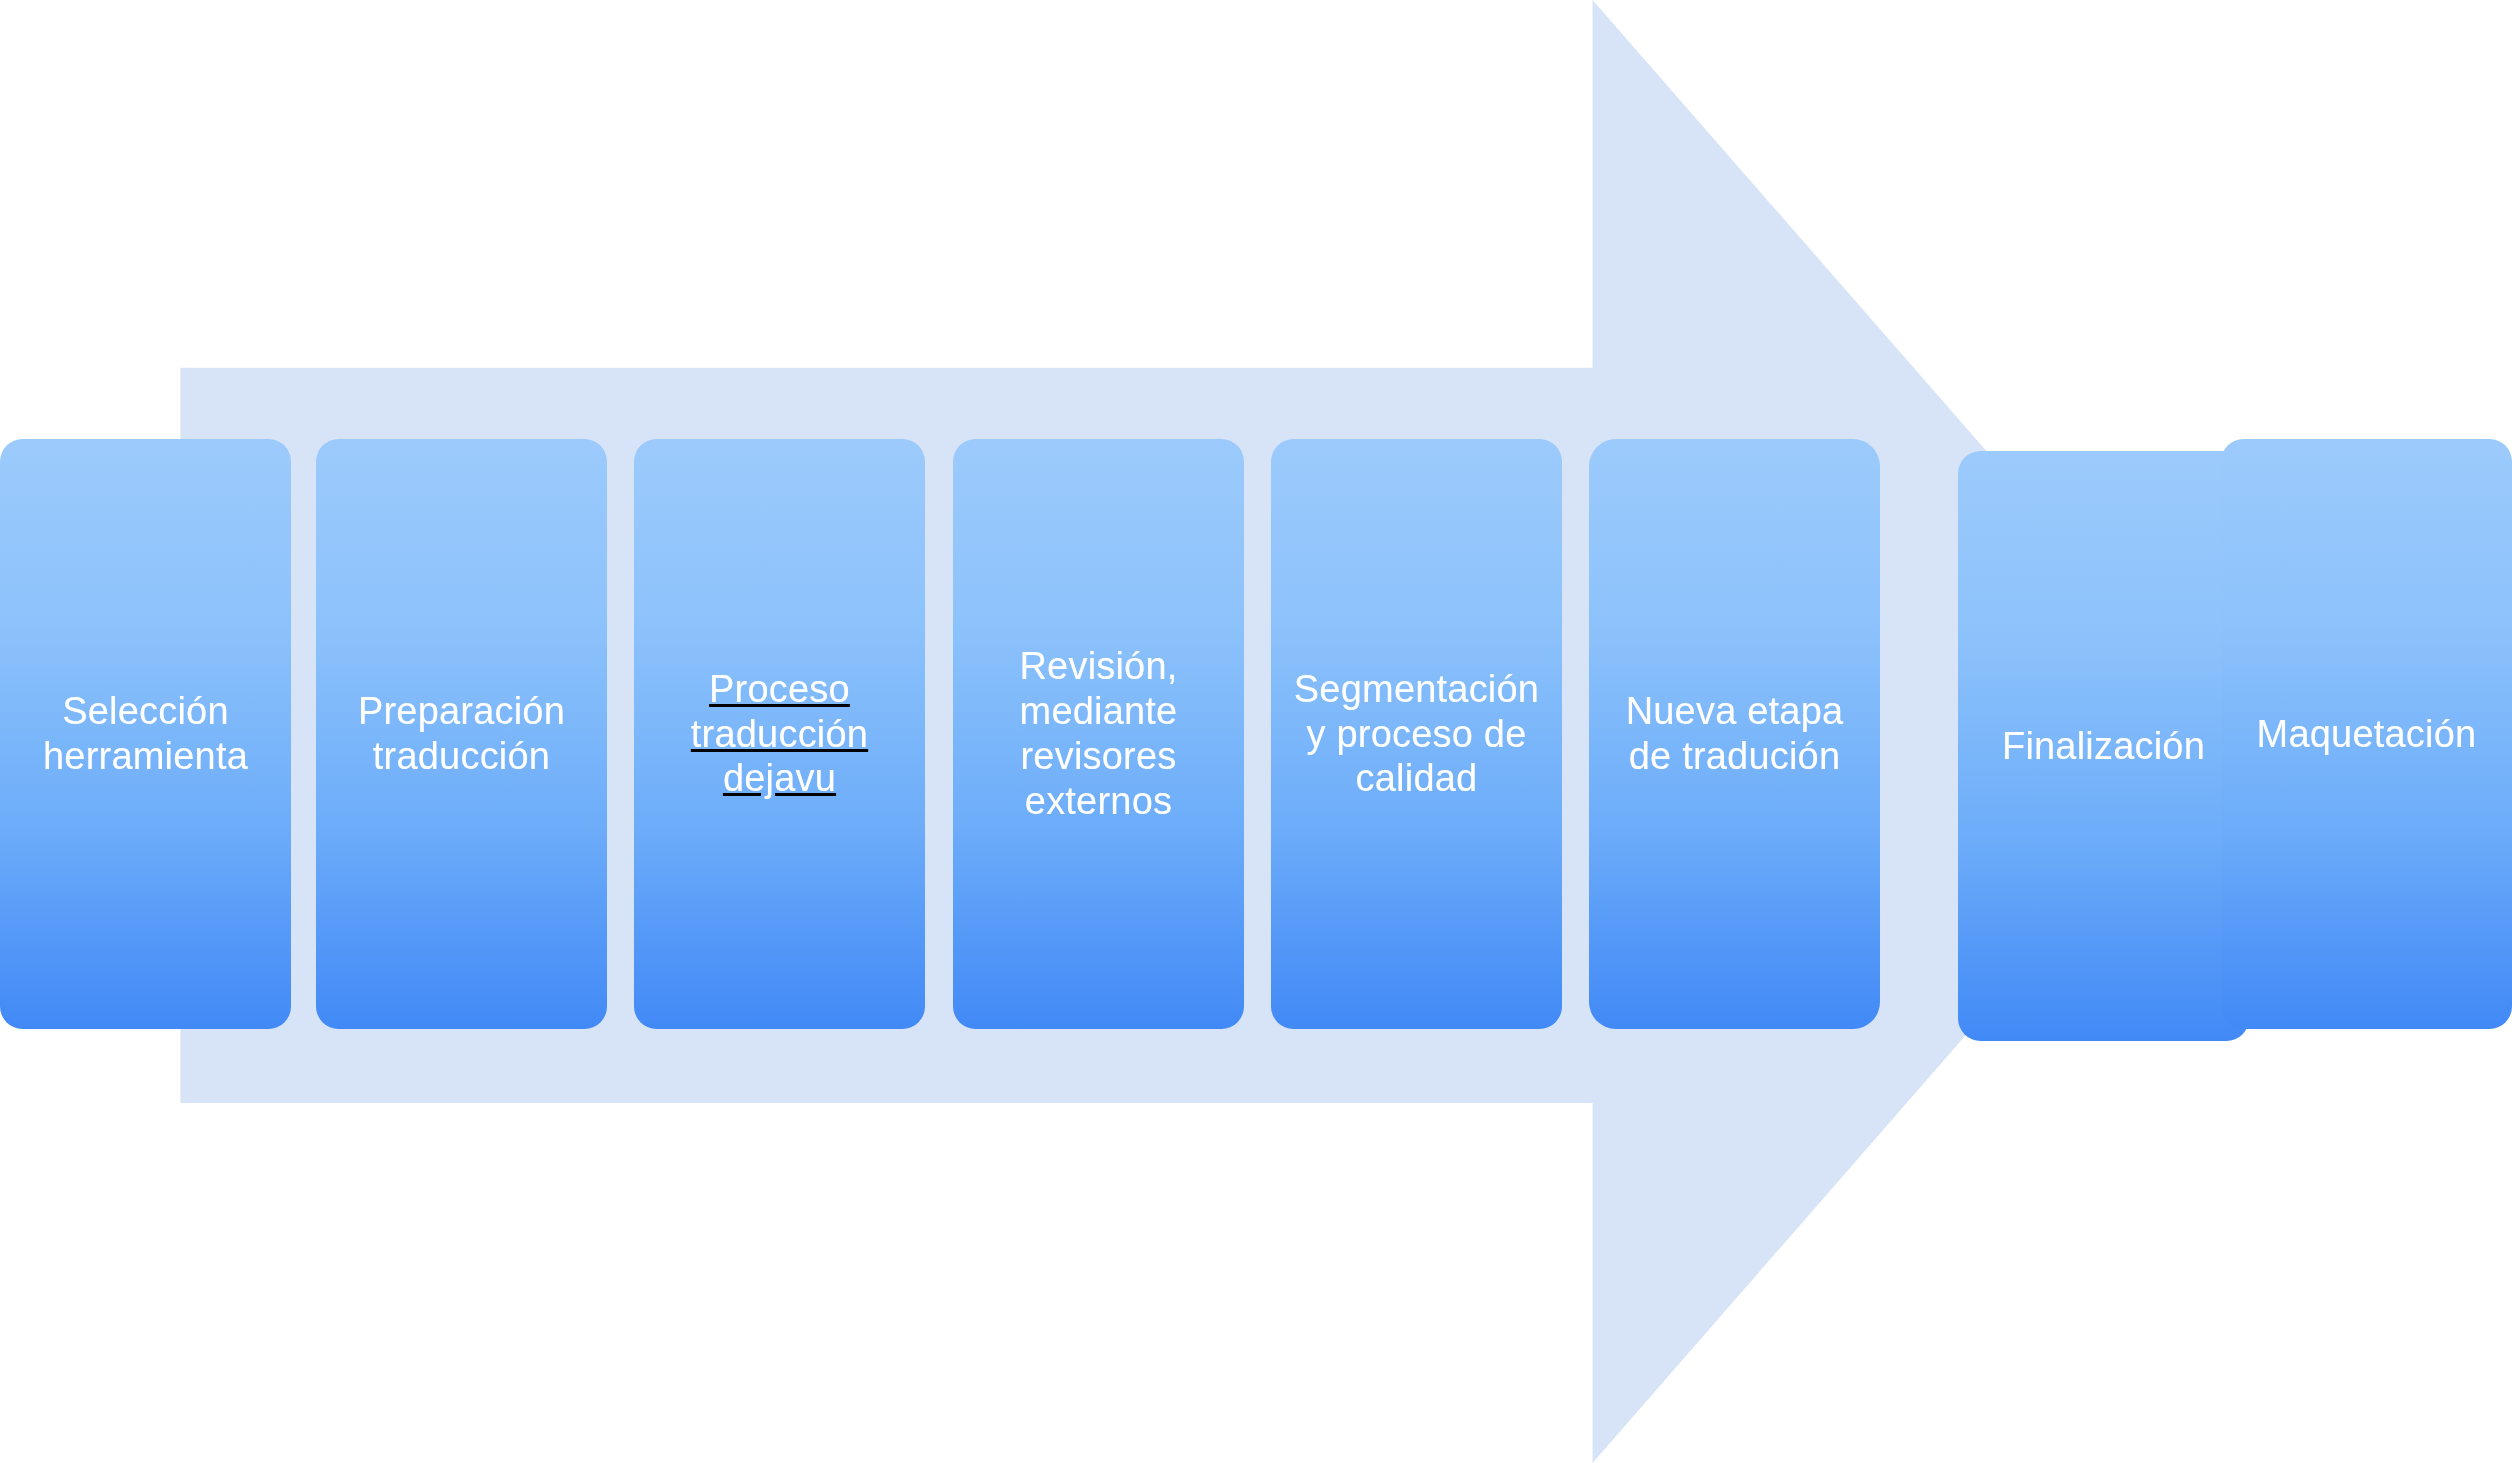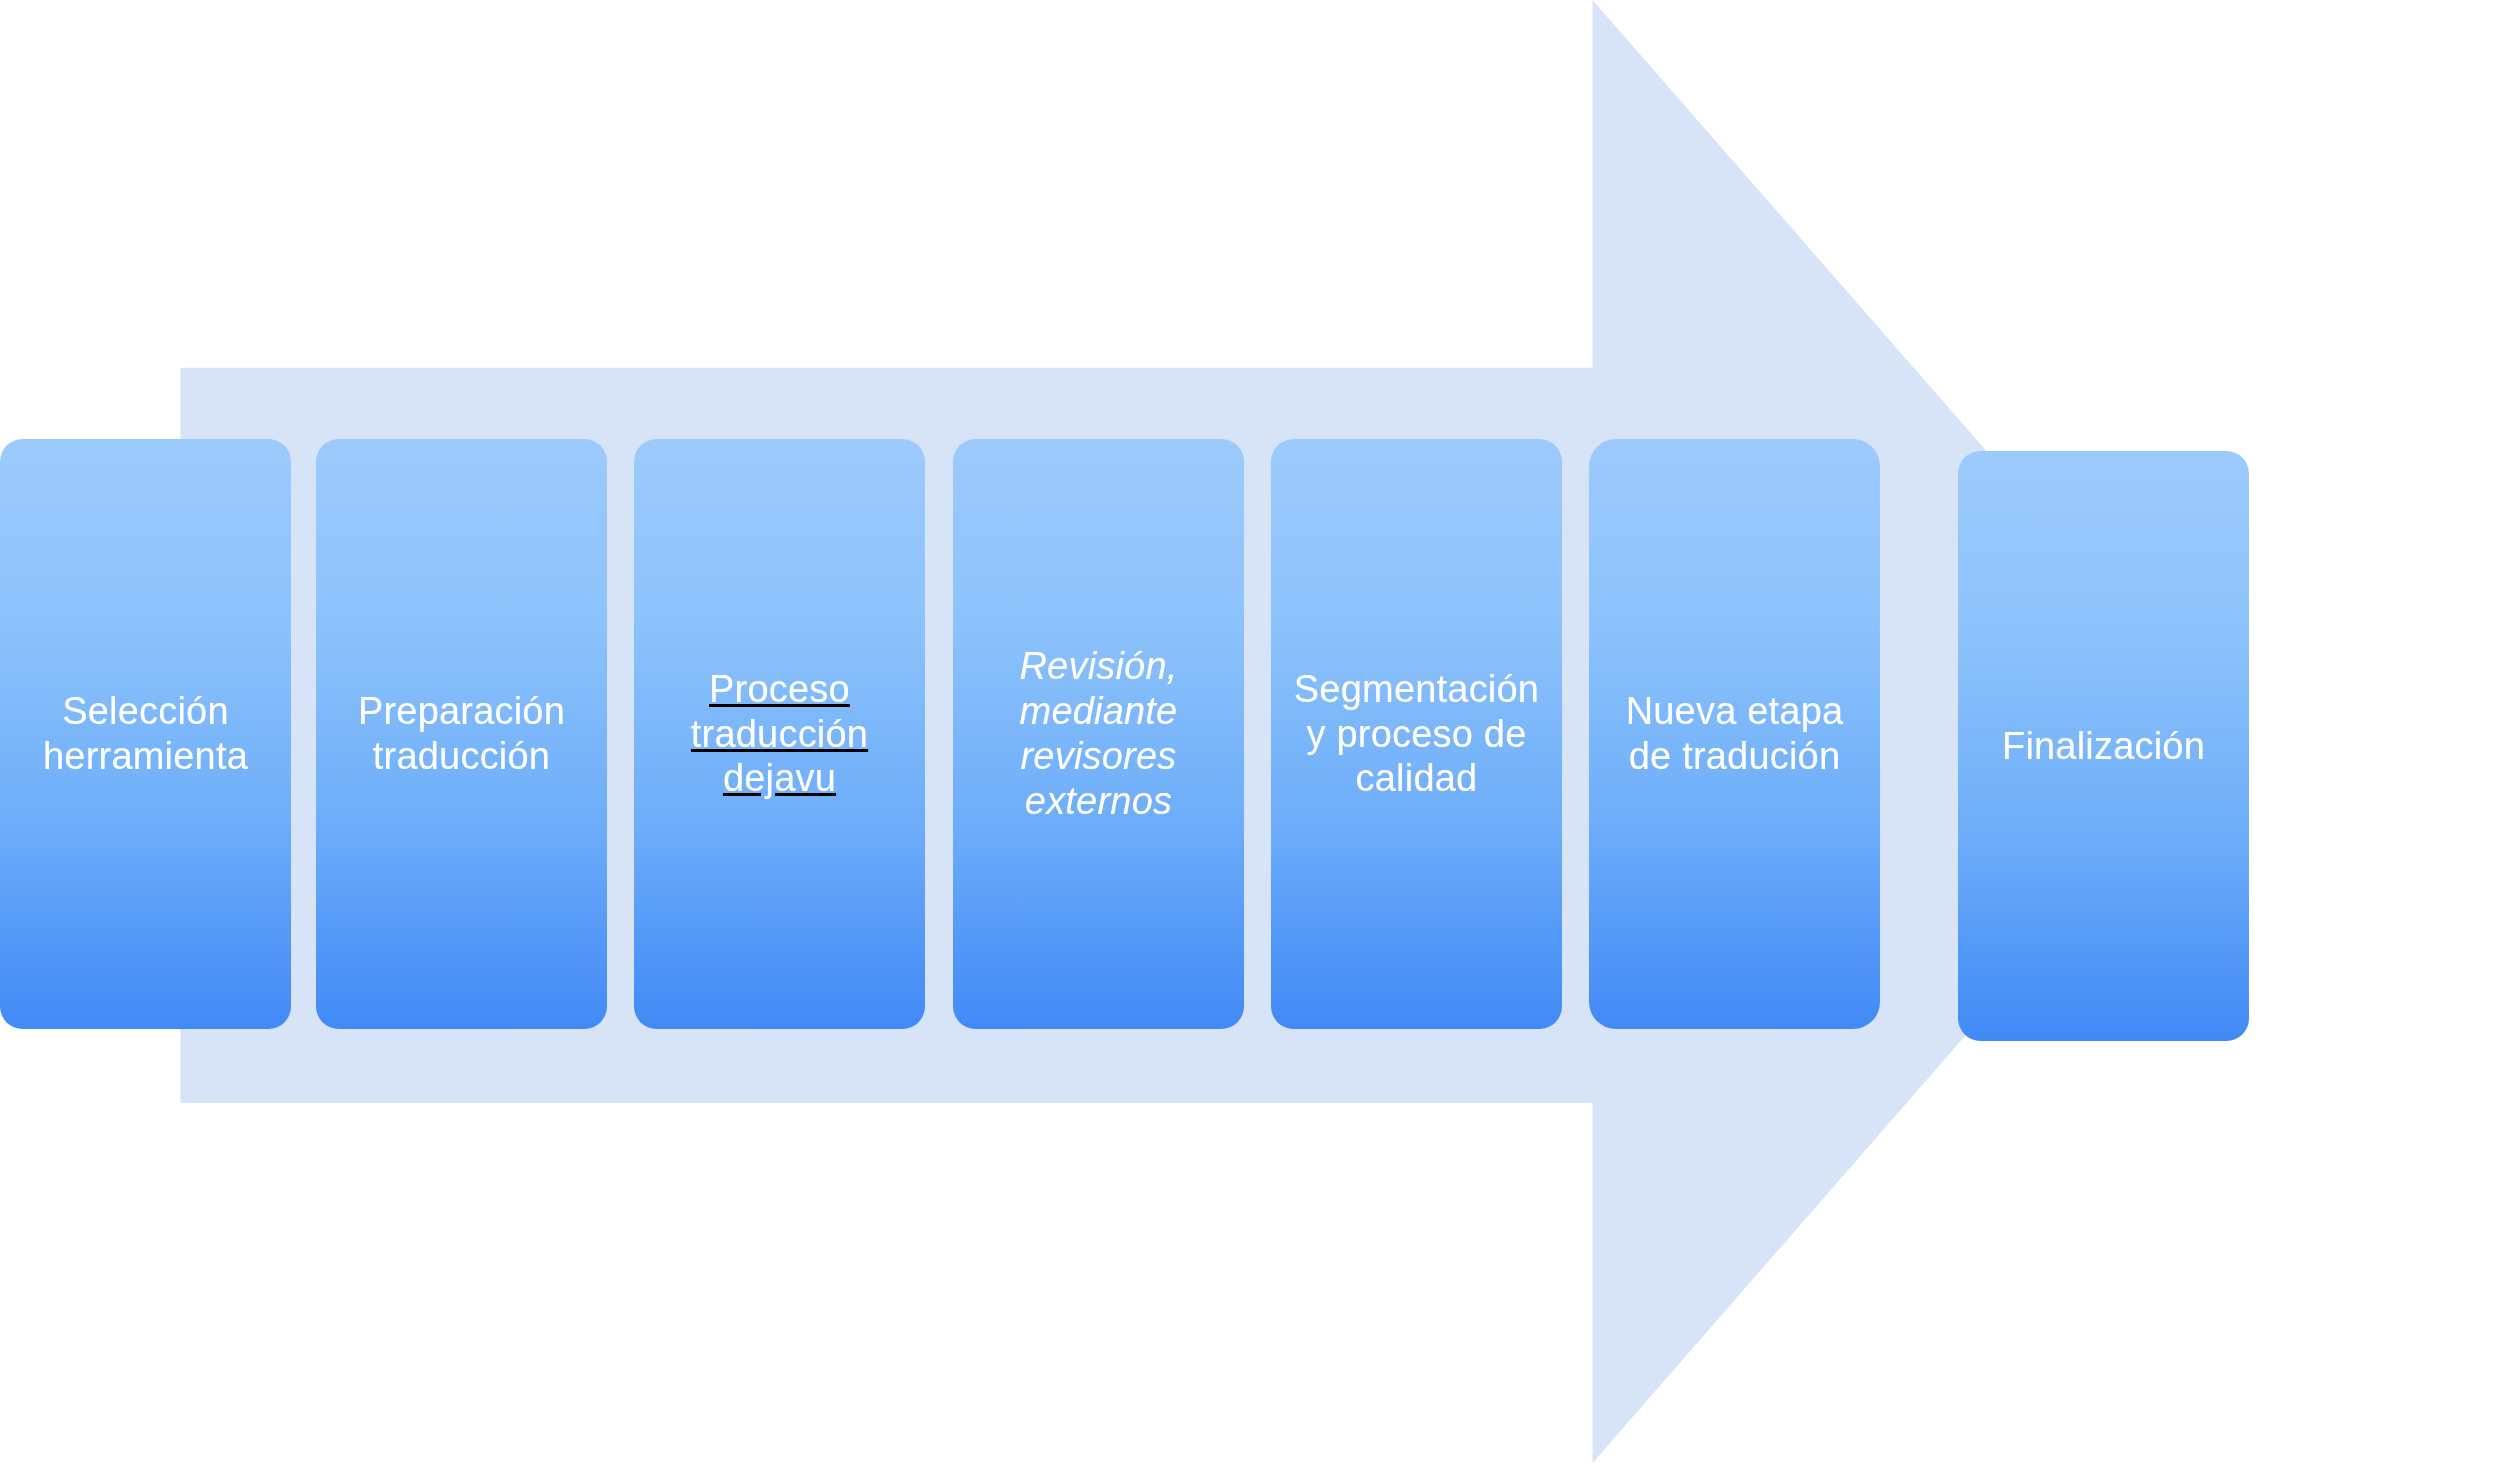--- a/index.html
+++ b/index.html
@@ -86,21 +86,21 @@
       <span class="stage-label">Preparación
 traducción</span>
     </div>
 
     <div class="stage-box" style="left:634px;text-decoration:underline;">
       <span class="stage-label">Proceso
 traducción
 dejavu</span>
     </div>
 
-    <div class="stage-box" style="left:953px;font-style:italic;">
+    <div class="stage-box" style="left:953px;">
       <span class="stage-label">Revisión,
 mediante
 revisores
 externos</span>
     </div>
 
     <div class="stage-box" style="left:1271px;">
       <span class="stage-label">Segmentación
 y proceso de
 calidad</span>
@@ -108,16 +108,19 @@
 
     <div class="stage-box" style="left:1589px;border-radius:27px;">
       <span class="stage-label">Nueva etapa
 de tradución</span>
     </div>
 
     <div class="stage-box" style="left:1958px;margin-top:12px;">
       <span class="stage-label">Finalización</span>
     </div>
 
+    <div class="stage-box" style="left:2221px;">
+      <span class="stage-label">Maquetación</span>
+    </div>
 
   </div>
 </div>
 
 
 </body></html>

